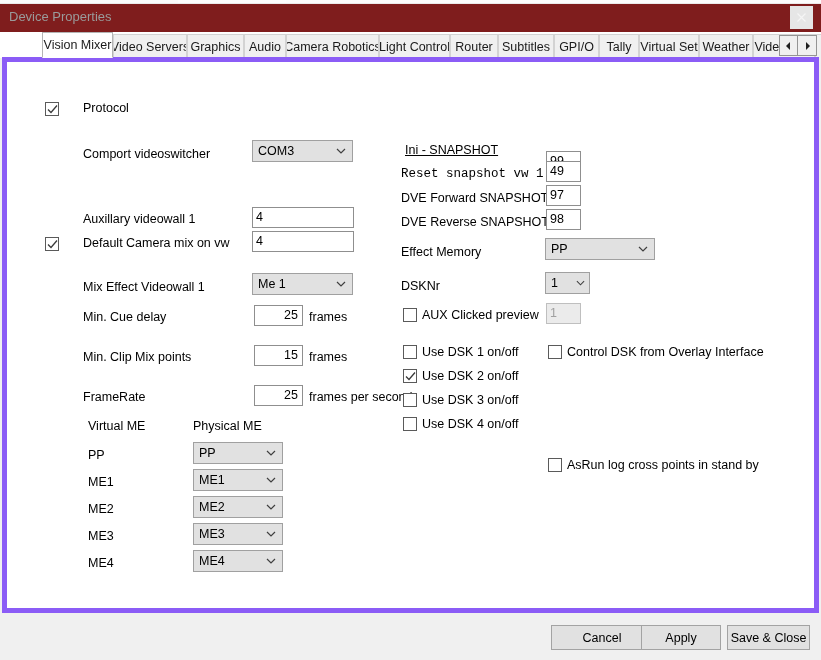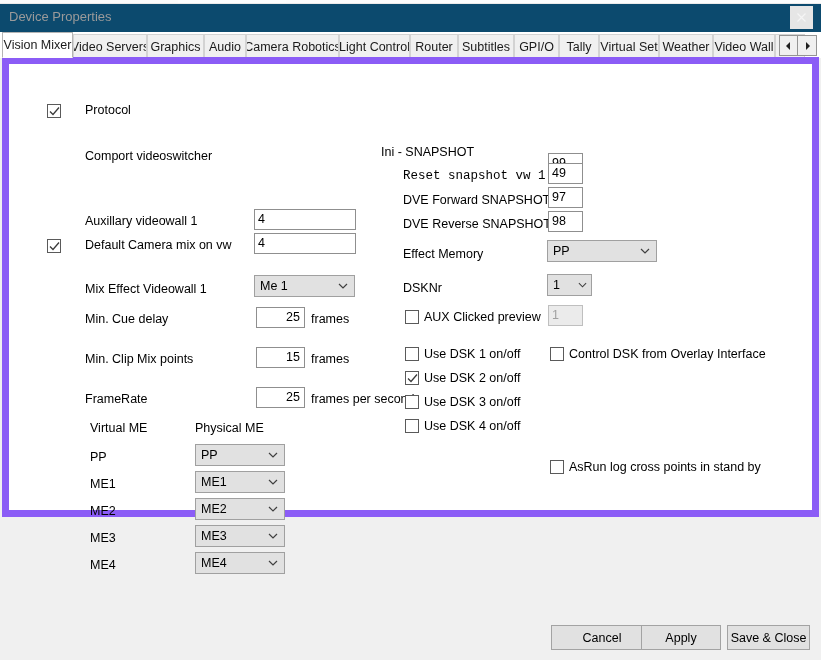--- a/index.html
+++ b/index.html
@@ -27,21 +27,21 @@
   .seg-c { left: 286px; width: 145px; background: #fcfcfc; }
   .seg-d { left: 431px; width: 420px; background: #fdfdfd; }
   .strip-line {
     position: absolute; top: 3px; left: 0; width: 821px; height: 1px;
     background: #eceaea;
   }
 
   
   .titlebar {
     position: absolute; top: 4px; left: 0; width: 821px; height: 28px;
-    background: #0c4a6e;
+    background: #7f1d1d;
   }
   .title-text {
     position: absolute; left: 9px; top: 5px;
     font-size: 13px; color: #9a9a9a;
     white-space: nowrap;
   }
   .close-btn {
     position: absolute; right: 8px; top: 2px;
     width: 23px; height: 23px;
     background: #e6e6e6;
@@ -58,20 +58,21 @@
     position: absolute; top: 2px; height: 24px;
     background: #f0f0f0;
     border: 1px solid #d3d3d3;
     border-bottom: none;
     font-size: 12.5px;
     color: #1a1a1a;
     display: flex; align-items: center; justify-content: center;
     white-space: nowrap;
     padding: 8px 6px;
     overflow: hidden;
+    margin-left: 40px;
   }
   .tab.active {
     top: 0; height: 26px;
     background: #ffffff;
     border: 1px solid #b4b4b4;
     border-bottom: 1px solid #ffffff;
     font-weight: normal;
     z-index: 5;
   }
   .tab-scrollers {
@@ -83,23 +84,23 @@
     width: 19px; height: 21px;
     background: #f0f0f0;
     border: 1px solid #949494;
     display: flex; align-items: center; justify-content: center;
   }
   .tab-scroll-btn + .tab-scroll-btn { border-left: none; }
 
   
   .panel {
     position: absolute; top: 57px; left: 2px;
-    width: 817px; height: 460px;
-    background: #ffffff;
-    border: 7px solid #8b5cf6;
+    width: 817px; height: 556px;
+    background: #ffffff;
+    border: 5px solid #8b5cf6;
   }
 
   
   .lbl {
     position: absolute;
     font-size: 12.5px;
     color: #000000;
     white-space: nowrap;
     line-height: 14px;
   }
@@ -232,20 +233,28 @@
   <div class="panel">
 
     <div class="chk" style="left:38px; top:40px;">
       <svg width="11" height="11" viewBox="0 0 11 11">
         <path d="M1 5.5 L4 8.5 L10 1.5" stroke="#3a3a3a" stroke-width="1.3" fill="none"></path>
       </svg>
     </div>
     <div class="lbl" style="left:76px; top:39px;">Protocol</div>
 
     <div class="lbl" style="left:76px; top:85px;">Comport videoswitcher</div>
+    <div class="combo" style="left:245px; top:78px; width:101px;">
+      <span>COM3</span>
+      <span class="arrow">
+        <svg width="10" height="6" viewBox="0 0 10 6">
+            <path d="M1 1 L5 5 L9 1" stroke="#404040" stroke-width="1.2" fill="none"></path>
+          </svg>
+      </span>
+    </div>
 
     <div class="lbl" style="left:76px; top:150px;">Auxillary videowall 1</div>
     <div class="txtbox" style="left:245px; top:145px; width:102px;">4</div>
 
     <div class="chk" style="left:38px; top:175px;">
       <svg width="11" height="11" viewBox="0 0 11 11">
         <path d="M1 5.5 L4 8.5 L10 1.5" stroke="#3a3a3a" stroke-width="1.3" fill="none"></path>
       </svg>
     </div>
     <div class="lbl" style="left:76px; top:174px;">Default Camera mix on vw</div>
@@ -319,21 +328,21 @@
     <div class="lbl" style="left:81px; top:494px;">ME4</div>
     <div class="combo" style="left:186px; top:488px; width:90px;">
       <span>ME4</span>
       <span class="arrow">
         <svg width="10" height="6" viewBox="0 0 10 6">
             <path d="M1 1 L5 5 L9 1" stroke="#404040" stroke-width="1.2" fill="none"></path>
           </svg>
       </span>
     </div>
 
-    <div class="lbl" style="left:372px; top:81px;">Ini - SNAPSHOT</div>
+    <div class="lbl" style="left:398px; top:81px;text-decoration:underline;">Ini - SNAPSHOT</div>
     <div class="txtbox" style="left:539px; top:75px; width:35px;margin-top:14px;">99</div>
 
     <div class="lbl" style="left:394px; top:105px;font-family:Liberation Mono, monospace;">Reset snapshot vw 1</div>
     <div class="txtbox" style="left:539px; top:99px; width:35px;">49</div>
 
     <div class="lbl" style="left:394px; top:129px;">DVE Forward SNAPSHOT</div>
     <div class="txtbox" style="left:539px; top:123px; width:35px;">97</div>
 
     <div class="lbl" style="left:394px; top:153px;">DVE Reverse SNAPSHOT</div>
     <div class="txtbox" style="left:539px; top:147px; width:35px;">98</div>

